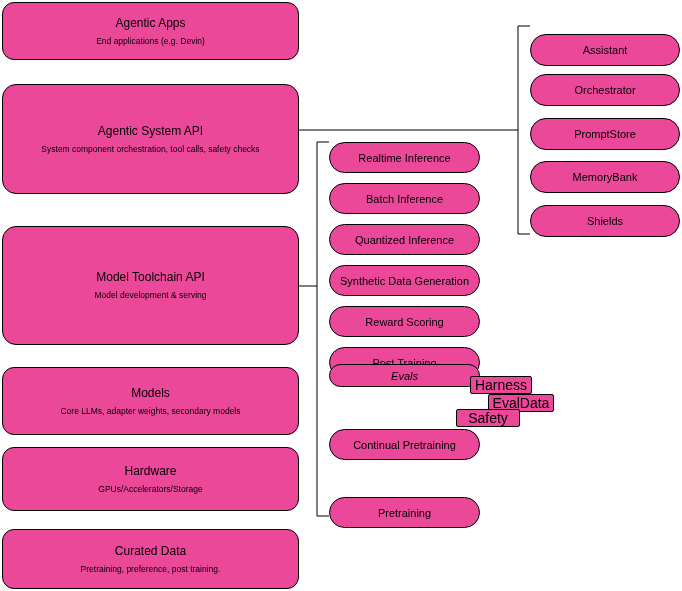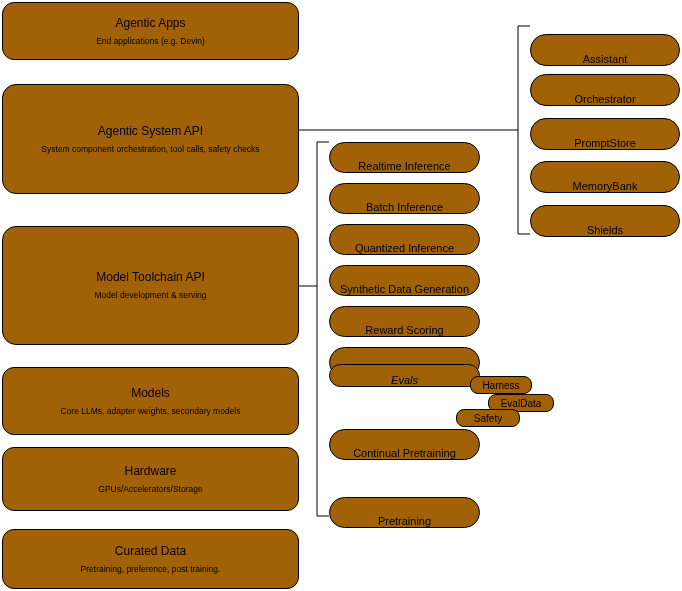--- a/index.html
+++ b/index.html
@@ -18,21 +18,21 @@
   #canvas {
     position: absolute;
     left: 0; top: 0;
     width: 682px;
     height: 591px;
   }
   .node {
     position: absolute;
     box-sizing: border-box;
     border: 1px solid #000000;
-    background: #a16207;
+    background: #ec4899;
     display: flex;
     flex-direction: column;
     align-items: center;
     justify-content: center;
     text-align: center;
   }
   .layer {
     border-radius: 12px;
   }
   .layer .title {
@@ -43,25 +43,24 @@
     font-size: 8.5px;
     line-height: 12px;
     margin-top: 4px;
   }
   .api {
     border-radius: 14px;
   }
   .pill {
     border-radius: 16px;
     font-size: 11px;
-    justify-content: flex-end;
   }
   .small-pill {
-    border-radius: 8px;
-    font-size: 10px;
+    border-radius: 2px;
+    font-size: 14px;
   }
   svg.lines {
     position: absolute;
     left: 0; top: 0;
     width: 682px;
     height: 591px;
     pointer-events: none;
   }
 </style>
 </head>

